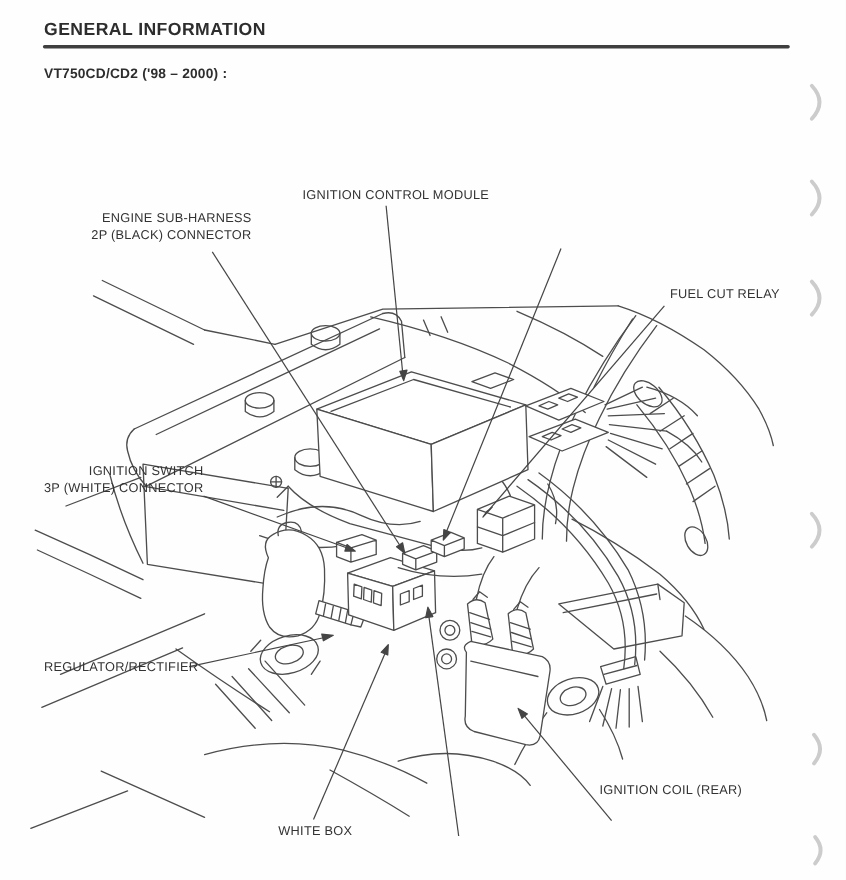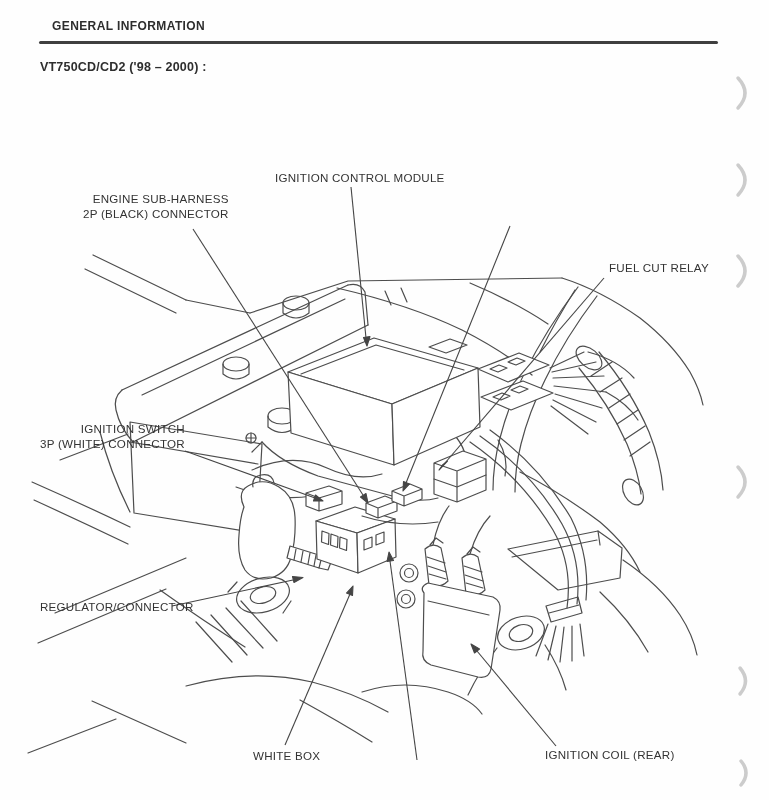--- a/index.html
+++ b/index.html
@@ -2,22 +2,22 @@
 <html><head>
 <meta charset="utf-8">
 <style>
   html,body{margin:0;padding:0;background:#e9e9e9;}
   .page{
     position:relative;width:769px;height:800px;background:#fefefe;
     font-family:"Liberation Sans", sans-serif;overflow:hidden;
     margin:0 auto;
   }
   .hdr-title{
-    position:absolute;left:52px;top:19px;
-    font-size:12px;font-weight:bold;letter-spacing:.4px;color:#2d2d2d;
+    position:absolute;left:40px;top:19px;
+    font-size:16px;font-weight:bold;letter-spacing:.4px;color:#2d2d2d;
     white-space:nowrap;
   }
   .hdr-rule{
     position:absolute;left:39px;top:41px;width:679px;height:2.5px;
     background:#3f3f3f;border-radius:2px;
   }
   .models{
     position:absolute;left:40px;top:59px;
     font-size:12.5px;font-weight:bold;color:#2e2e2e;line-height:16.5px;
     letter-spacing:.2px;white-space:nowrap;
@@ -252,26 +252,26 @@
     <div class="dlabel" style="left:609px;top:261px;">
       <span>FUEL CUT RELAY</span>
     </div>
 
     <div class="dlabel" style="left:40px;top:422px;">
       <span>IGNITION SWITCH</span><br>
       <span>3P (WHITE) CONNECTOR</span>
     </div>
 
     <div class="dlabel" style="left:40px;top:600px;">
-      <span>REGULATOR/CONNECTOR</span>
+      <span>REGULATOR/RECTIFIER</span>
     </div>
 
     <div class="dlabel" style="left:253px;top:749px;">
       <span>WHITE BOX</span>
     </div>
 
 
-    <div class="dlabel" style="left:545px;top:748px;">
+    <div class="dlabel" style="left:545px;top:712px;">
       <span>IGNITION COIL (REAR)</span>
     </div>
 
   </div>
 </div>
 
 </body></html>

